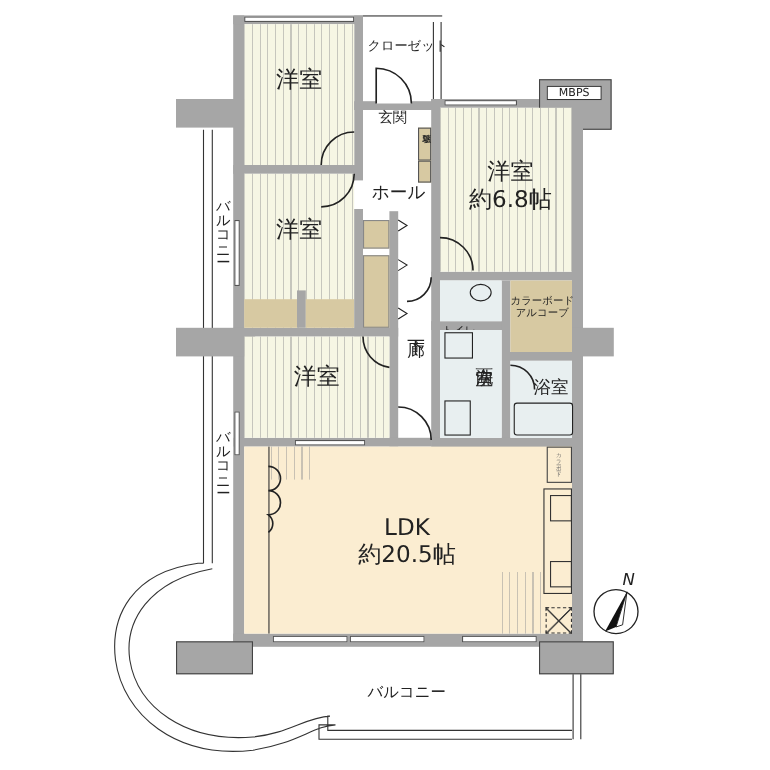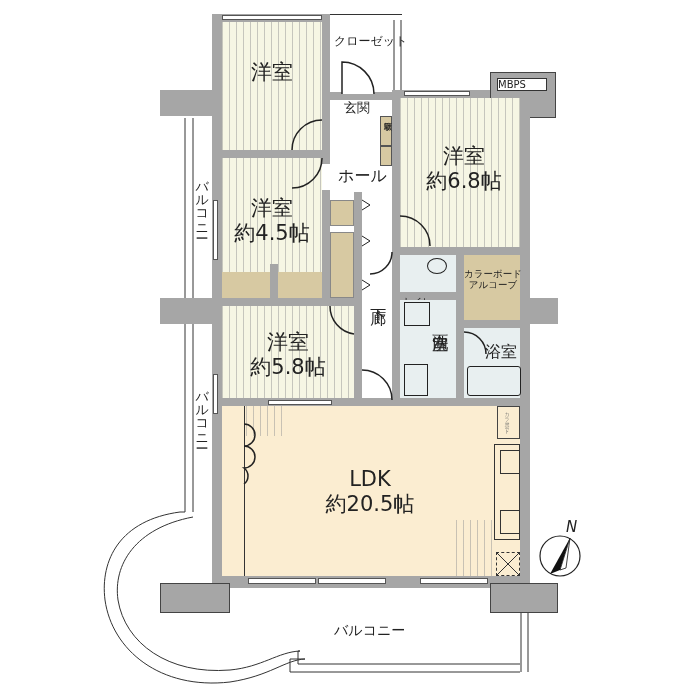--- a/index.html
+++ b/index.html
@@ -70,41 +70,39 @@
 <div class="label vert" style="left:380px;top:116px;font-size:8px;width:12px;">下駄箱</div>
 <div class="abs" style="left:380px;top:146px;width:12px;height:20px;background:#d7c9a2;border:1px solid #555;"></div>
 
 <div class="label" style="left:338px;top:166px;font-size:16px;font-family:Liberation Serif, serif;">ホール</div>
 
 <div class="room hatch" style="left:400px;top:98px;width:120px;height:149px;background-color:#f6f6e4;"></div>
 <div class="label lbl-room" style="left:420px;top:144px;width:88px;">
   <div>洋室</div>
   <div>約6.8帖</div>
 </div>
-<div class="abs" style="left:497px;top:78px;width:50px;height:13px;background:#fff;border:1px solid #333;font-size:10px;line-height:12px;color:#222;">MBPS</div>
+<div class="abs" style="left:497px;top:78px;width:50px;height:13px;background:#fff;border:1px solid #333;font-size:10px;text-align:center;line-height:12px;color:#222;">MBPS</div>
 
 <div class="room hatch" style="left:222px;top:158px;width:100px;height:140px;background-color:#f6f6e4;"></div>
 <div class="abs" style="left:222px;top:272px;width:48px;height:26px;background:#d7c9a2;"></div>
 <div class="wall" style="left:270px;top:264px;width:8px;height:34px;"></div>
 <div class="abs" style="left:278px;top:272px;width:44px;height:26px;background:#d7c9a2;"></div>
 <div class="wall" style="left:322px;top:190px;width:8px;height:116px;"></div>
 <div class="label lbl-room" style="left:222px;top:196px;width:100px;">
   <div>洋室</div>
-  <div>約4.5帖</div>
 </div>
 
 <div class="abs" style="left:330px;top:200px;width:24px;height:26px;background:#d7c9a2;border:1px solid #888;"></div>
 <div class="abs" style="left:330px;top:232px;width:24px;height:66px;background:#d7c9a2;border:1px solid #888;"></div>
 
 <div class="label vert" style="left:369px;top:296px;font-size:16px;">廊下</div>
 
 <div class="room hatch" style="left:222px;top:306px;width:132px;height:92px;background-color:#f6f6e4;"></div>
 <div class="label lbl-room" style="left:238px;top:330px;width:100px;">
   <div>洋室</div>
-  <div>約5.8帖</div>
 </div>
 
 <div class="room" style="left:400px;top:255px;width:56px;height:37px;background:#e8eff0;"></div>
 <div class="label" style="left:402px;top:256px;font-size:10px;margin-top:40px;">トイレ</div>
 <div class="abs" style="left:427px;top:258px;width:20px;height:16px;border:1.5px solid #222;border-radius:50%;"></div>
 
 <div class="room" style="left:464px;top:255px;width:56px;height:65px;background:#d7c9a2;"></div>
 <div class="label" style="left:464px;top:268px;width:58px;font-size:9.5px;">
   <div>カラーボード</div>
   <div>アルコーブ</div>

